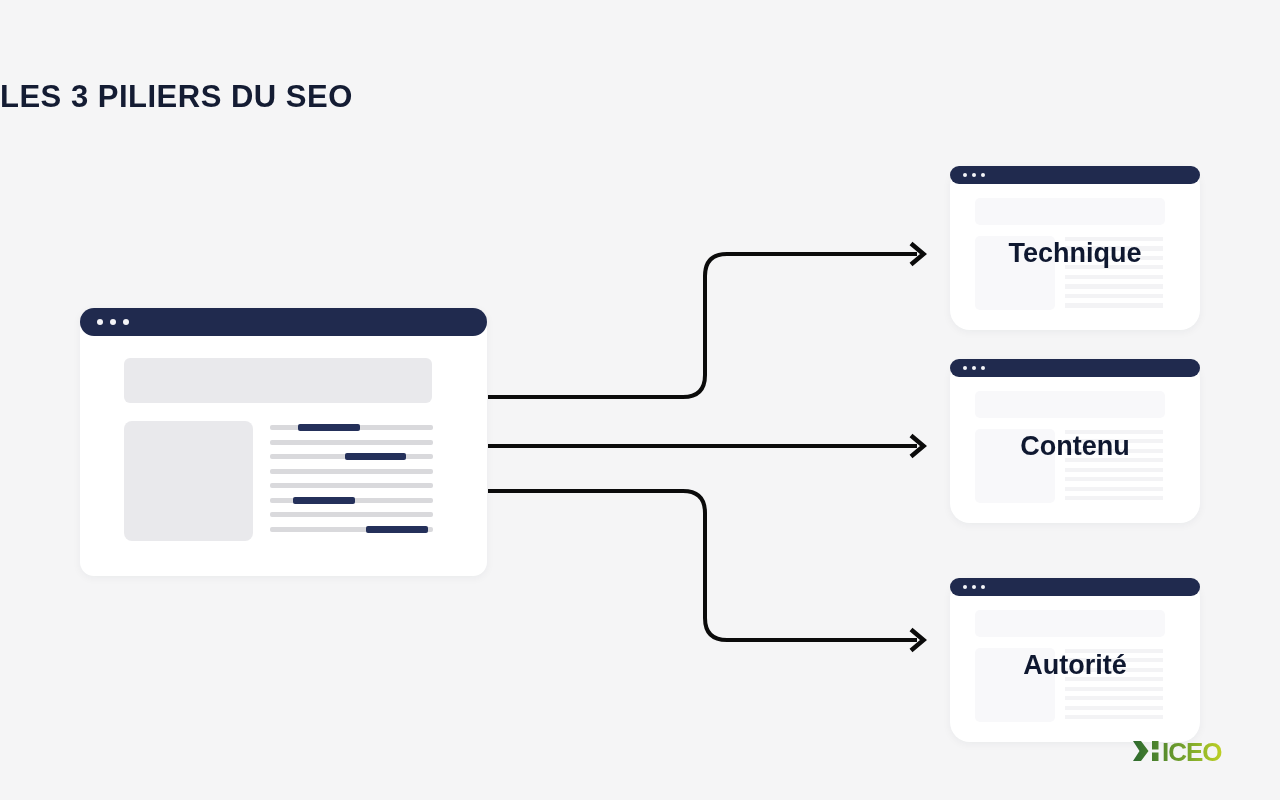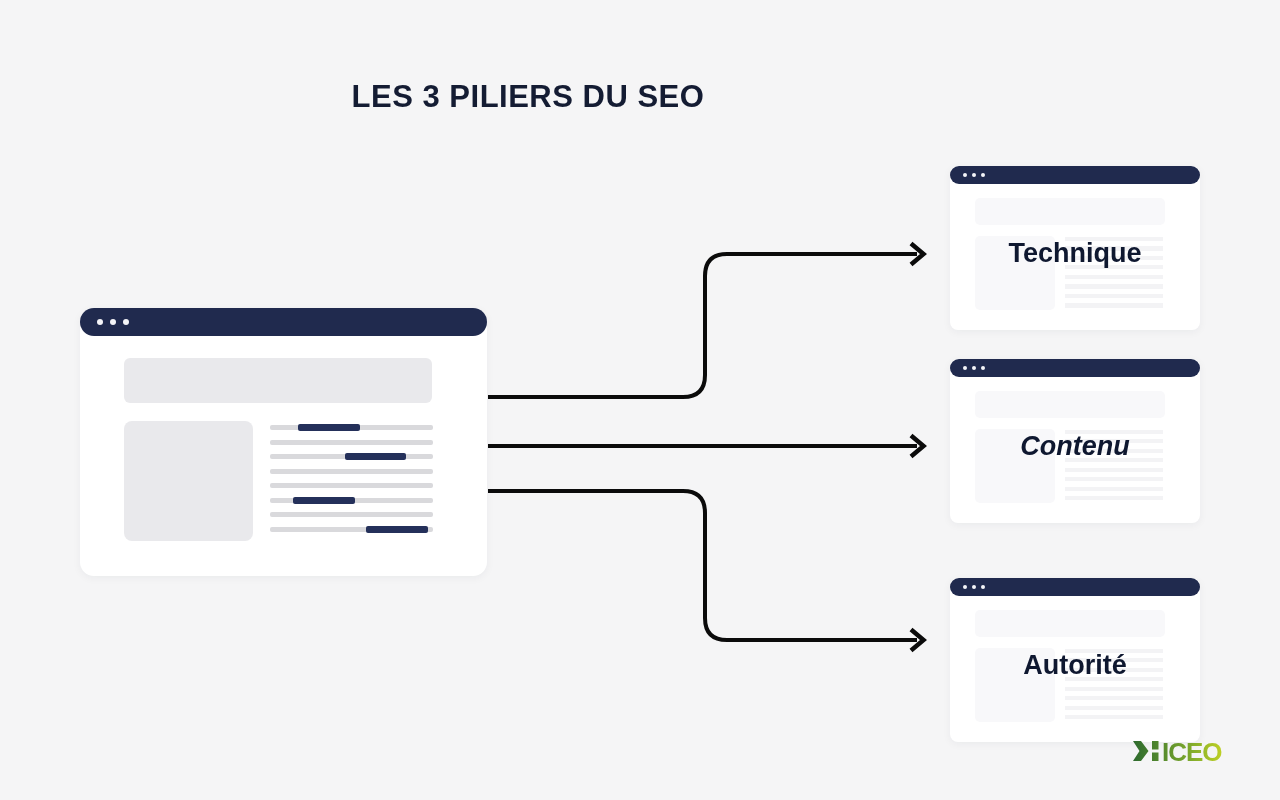--- a/index.html
+++ b/index.html
@@ -7,21 +7,21 @@
   body {
     position:relative;
     background:#F5F5F6;
     font-family:"Liberation Sans", sans-serif;
     overflow:hidden;
   }
 
   
   .diagram-title {
     position:absolute; top:81px; left:0; width:1056px;
-    text-align:center;
+    text-align:left;
     font-size:31px; line-height:31px; font-weight:800; letter-spacing:.5px;
     color:#141C33;
   }
 
   
   .window {
     position:absolute; background:#ffffff;
     box-shadow:0 2px 8px rgba(20,30,60,.05);
   }
   .titlebar {
@@ -45,21 +45,21 @@
   .main-window .textcol { position:absolute; left:190px; top:117px; width:163px; }
   .tline {
     position:relative; height:5px; background:#D9D9DC; border-radius:2px;
     margin-bottom:9.5px;
   }
   .tline .seg {
     position:absolute; top:-1px; height:7px; background:#24305A; border-radius:2px;
   }
 
   
-  .pillar { left:950px; width:250px; height:164px; border-radius:8px; }
+  .pillar { left:950px; width:250px; height:164px; border-radius:20px; }
   .pillar .titlebar { height:18px; border-radius:12px; padding-left:13px; gap:5px; }
   .pillar .dot { width:4px; height:4px; }
   .pillar .banner2 {
     position:absolute; left:25px; top:32px; width:190px; height:27px;
     background:#F8F8FA; border-radius:5px;
   }
   .pillar .imgblock2 {
     position:absolute; left:25px; top:70px; width:80px; height:74px;
     background:#F8F8FA; border-radius:5px;
   }
@@ -67,21 +67,21 @@
     position:absolute; left:115px; top:71px; width:98px; height:74px;
     background-image:repeating-linear-gradient(to bottom,
       #F3F3F5 0px, #F3F3F5 4px, transparent 4px, transparent 9.5px);
   }
   .pillar .plabel {
     position:absolute; left:0; top:74px; width:100%;
     text-align:center;
     font-size:27px; line-height:27px; font-weight:800; color:#0F1830;
   }
   .pillar-1 { top:166px; }
-  .pillar-2 { top:359px;font-style:italic; }
+  .pillar-2 { top:359px; }
   .pillar-3 { top:578px; }
 
   
   .arrows-layer {
     position:absolute; left:0; top:0; width:1280px; height:800px;
     pointer-events:none;
   }
   .arrow-line {
     fill:none; stroke:#0B0B0B; stroke-width:4;
   }

